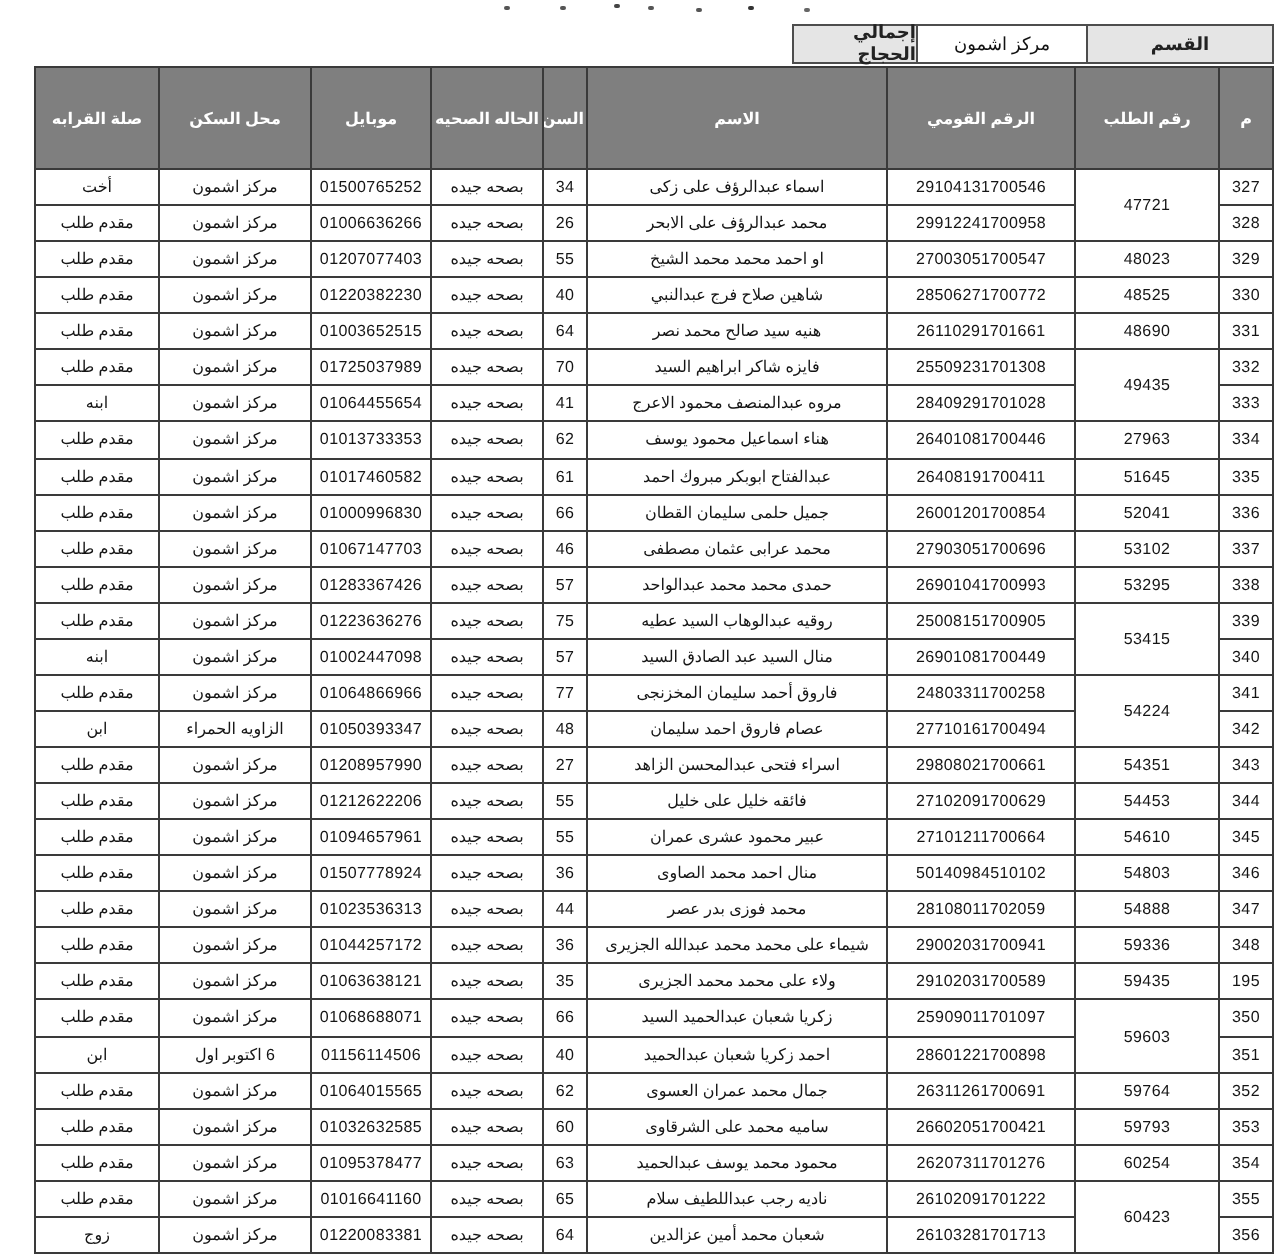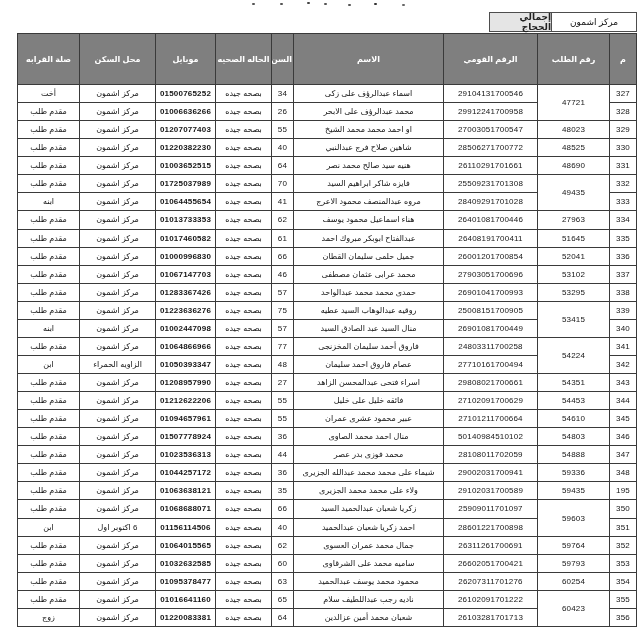--- a/index.html
+++ b/index.html
@@ -32,31 +32,32 @@
   }
   table.report th{
     background:#7f7f7f;color:#ffffff;font-size:8px;font-weight:bold;
     border:1px solid #3a3a3a;padding:16px 1px;height:18px;white-space:nowrap;overflow:hidden;
   }
   table.report td{
     border:1px solid #3a3a3a;background:#fff;text-align:center;vertical-align:middle;
     font-size:8px;padding:0 2px;white-space:nowrap;overflow:hidden;color:#151515;
   }
   td.num{direction:ltr;font-size:9px;letter-spacing:0.2px;}
-  td.mobile{text-align:left;padding-left:3px;font-weight:bold;}
+  td.mobile{text-align:left;padding-left:3px;}
   td.req{font-size:9.5px;margin-top:36px;}
   td.serial{font-size:9.5px;}
   td.name{font-size:7.8px;}
 </style>
 </head>
 <body>
 
 <div class="specks"></div>
 
 <div class="summary">
+  <div class="cell label w-dept">القسم</div>
   <div class="cell value w-deptv">مركز اشمون</div>
   <div class="cell label w-tot">إجمالي الحجاج</div>
 </div>
 
 <table class="report">
   <colgroup>
     <col style="width:27px">
       <col style="width:72px">
       <col style="width:94px">
     <col style="width:150px">

